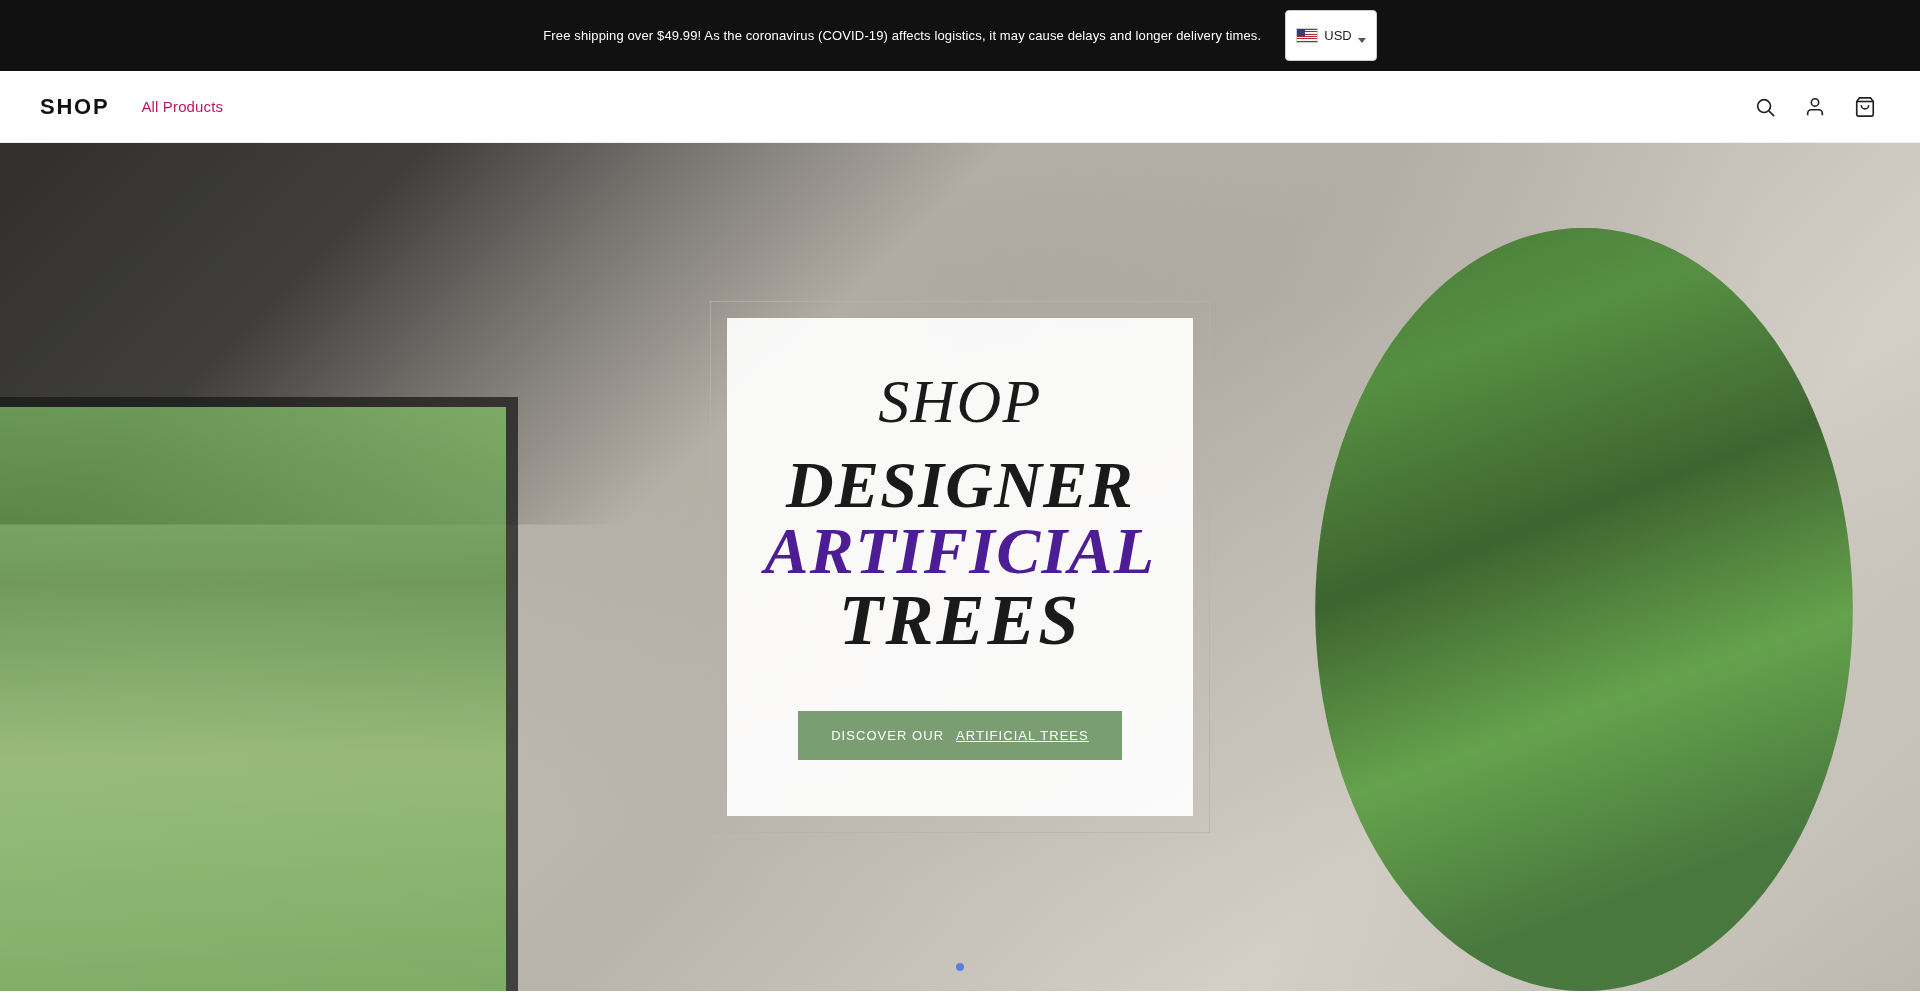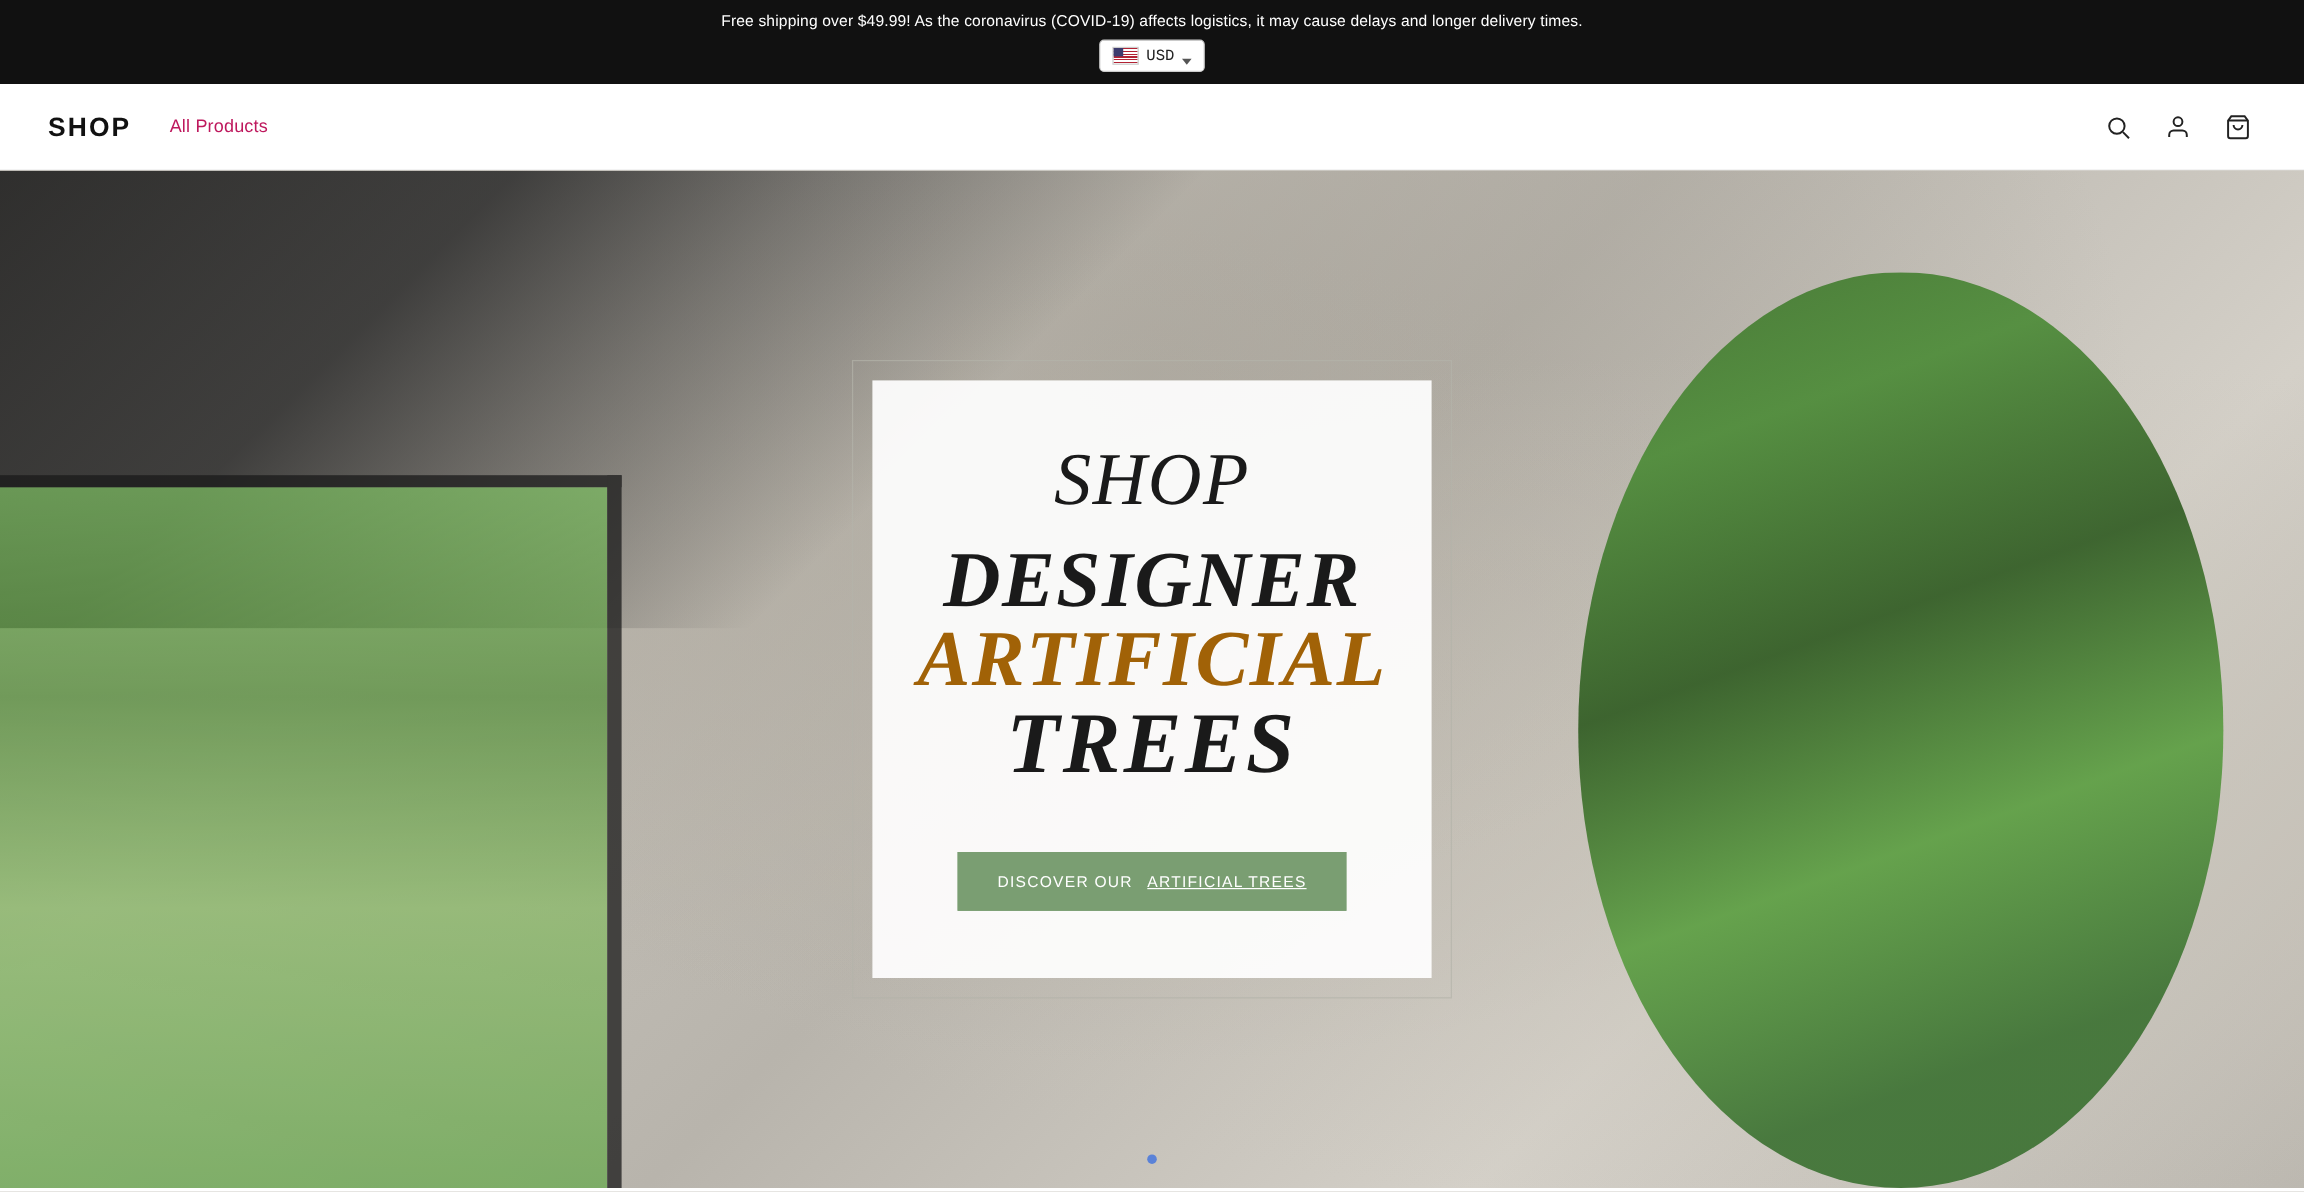--- a/index.html
+++ b/index.html
@@ -11,45 +11,43 @@
       width: 1920px;
     }
 
     
     .announcement-bar {
       background: #111;
       color: #fff;
       display: flex;
       align-items: center;
       justify-content: center;
-      gap: 8px;
+      gap: 24px;
       padding: 10px 20px;
       font-size: 13px;
       min-height: 42px;
-      flex-direction: column;
     }
 
     .announcement-text {
       color: #fff;
       font-size: 13px;
       letter-spacing: 0.01em;
     }
 
     .currency-selector {
       display: flex;
       align-items: flex-end;
       gap: 6px;
       background: #fff;
       border: 1px solid #ccc;
       border-radius: 4px;
-      padding: 5px 10px;
+      padding: 17px 10px;
       cursor: pointer;
       font-size: 13px;
       color: #222;
-      font-family: Liberation Mono, monospace;
     }
 
     .chevron-down {
       width: 0;
       height: 0;
       border-left: 4px solid transparent;
       border-right: 4px solid transparent;
       border-top: 5px solid #555;
       display: inline-block;
     }
@@ -211,21 +209,21 @@
       letter-spacing: 0.02em;
       line-height: 1;
       margin-top: 20px;
     }
 
     .hero-title-artificial {
       font-family: Georgia, 'Times New Roman', serif;
       font-size: 66px;
       font-weight: 800;
       font-style: italic;
-      color: #a16207;
+      color: #4c1d95;
       letter-spacing: 0.02em;
       line-height: 1;
     }
 
     .hero-title-trees {
       font-family: Georgia, 'Times New Roman', serif;
       font-size: 72px;
       font-weight: 900;
       font-style: italic;
       color: #1a1a1a;

